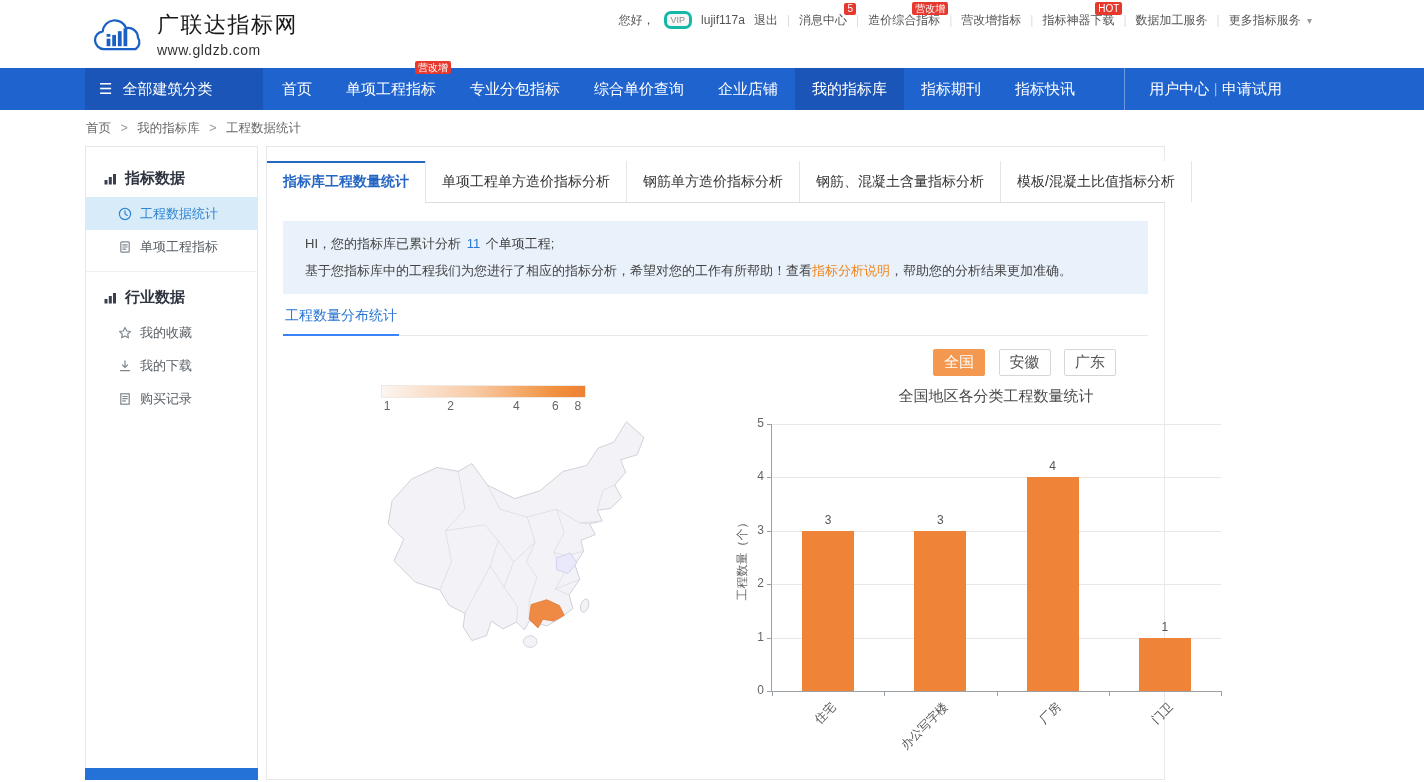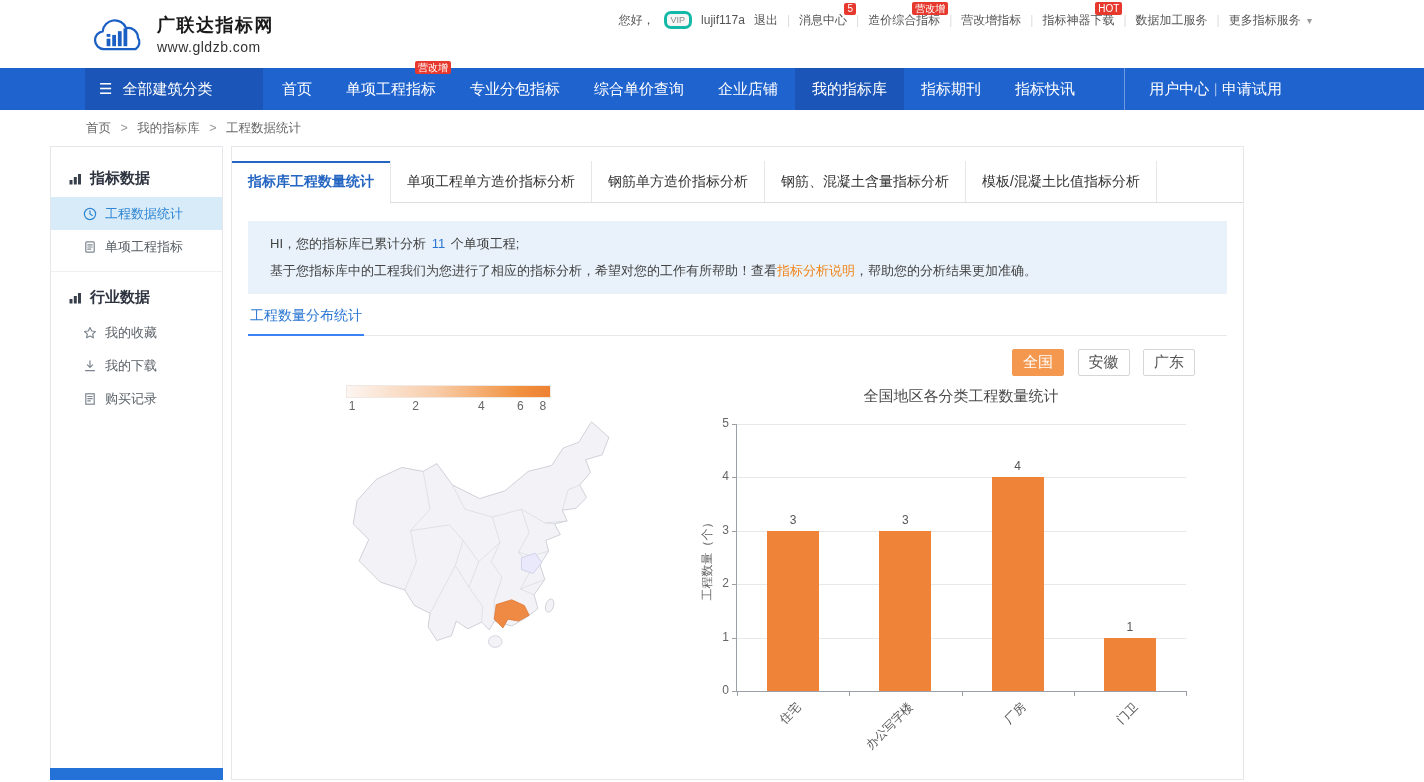--- a/index.html
+++ b/index.html
@@ -4,21 +4,21 @@
 <style>
   * { box-sizing: border-box; margin: 0; padding: 0; }
   html,body { width:1424px; height:782px; overflow:hidden; background:#fff;
     font-family:"Liberation Sans","DejaVu Sans",sans-serif; color:#333; }
   a { text-decoration:none; color:inherit; cursor:pointer; }
 
   
   .top{height:68px;display:flex;align-items:center;padding-left:85px;position:relative;background:#fff;}
   .brand{display:flex;align-items:center;gap:10px;}
   .logo{width:62px;height:46px;flex:none;}
-  .brand-name{font-size:18px;font-weight:bold;color:#1a1a1a;letter-spacing:1.5px;}
+  .brand-name{font-size:22px;font-weight:normal;color:#1a1a1a;letter-spacing:1.5px;}
   .brand-url{font-size:14px;color:#333;letter-spacing:.5px;margin-top:2px;}
   .top-menu{position:absolute;right:112px;top:11px;display:flex;align-items:center;gap:9px;font-size:12px;color:#555;white-space:nowrap;}
   .vip{border:3px solid #14b8a6;color:#8a8a8a;background:#f6f6f6;font-size:9px;line-height:12px;padding:0 4px;border-radius:7px;}
   .mdiv{color:#ddd;}
   .rel{position:relative;}
   .redtag{position:absolute;top:-10px;right:-8px;background:#e6382c;color:#fff;font-size:10px;line-height:13px;padding:0 3px;border-radius:2px;white-space:nowrap;}
   .numbadge{position:absolute;top:-9px;right:-9px;background:#e6382c;color:#fff;font-size:10px;line-height:12px;min-width:9px;text-align:center;padding:0 3px;border-radius:2px;}
   .caret{color:#999;margin-left:3px;font-size:10px;}
 
   
@@ -30,31 +30,31 @@
   .navitem.active{background:#1a55b7;}
   .navtag{position:absolute;top:-7px;right:2px;background:#e6382c;color:#fff;font-size:10px;line-height:13px;padding:0 3px;border-radius:2px;white-space:nowrap;}
   .navright{margin-left:auto;margin-right:142px;display:flex;align-items:center;font-size:15px;border-left:1px solid rgba(255,255,255,.35);padding-left:24px;}
   .navdiv{opacity:.75;font-size:13px;}
 
   
   .crumbs{height:36px;line-height:36px;padding-left:86px;font-size:12.5px;color:#666;background:#fff;}
   .csep{margin:0 6px;color:#999;}
 
   
-  .layout{display:flex;align-items:flex-start;gap:8px;padding-left:50px;}
+  .layout{display:flex;align-items:flex-start;gap:8px;padding-left:85px;}
   .side{width:173px;height:634px;border:1px solid #e5e7ea;background:#fff;position:relative;flex:none;padding-top:12px;}
   .sect + .sect{border-top:1px solid #eef0f2;margin-top:8px;padding-top:6px;}
   .sect-title{display:flex;align-items:center;gap:8px;padding:10px 0 9px 17px;font-size:15px;font-weight:bold;color:#2e3340;}
   .sitem{display:flex;align-items:center;gap:8px;padding-left:32px;height:33px;font-size:13px;color:#596066;cursor:pointer;}
   .sitem.active{background:#d8ebf8;color:#2f86d3;}
   .sitem svg *{stroke:#7d8690;}
   .sitem.active svg *{stroke:#2f86d3;}
   .side-strip{position:absolute;bottom:-1px;left:-1px;right:-1px;height:12px;background:#2472d8;}
 
-  .panel{width:1013px;min-height:634px;border:1px solid #e5e7ea;background:#fff;flex:none;padding-top:14px;}
+  .panel{width:899px;min-height:634px;border:1px solid #e5e7ea;background:#fff;flex:none;padding-top:14px;}
 
   
   .tabs{display:flex;border-bottom:1px solid #dddddd;}
   .tab{line-height:41px;padding:0 16px;font-size:14px;color:#333;border-right:1px solid #e6e6e6;background:#fff;position:relative;cursor:pointer;white-space:nowrap;}
   .tab.active{color:#2566c2;font-weight:bold;}
   .tab.active::before{content:'';position:absolute;top:0;left:0;right:0;height:2px;background:#2566c2;}
   .tab.active::after{content:'';position:absolute;bottom:-1px;left:0;right:0;height:1px;background:#fff;}
 
   
   .notice{margin:18px 16px 0;background:#e9f2fb;padding:9px 22px 10px;font-size:13px;color:#444;line-height:27px;}

